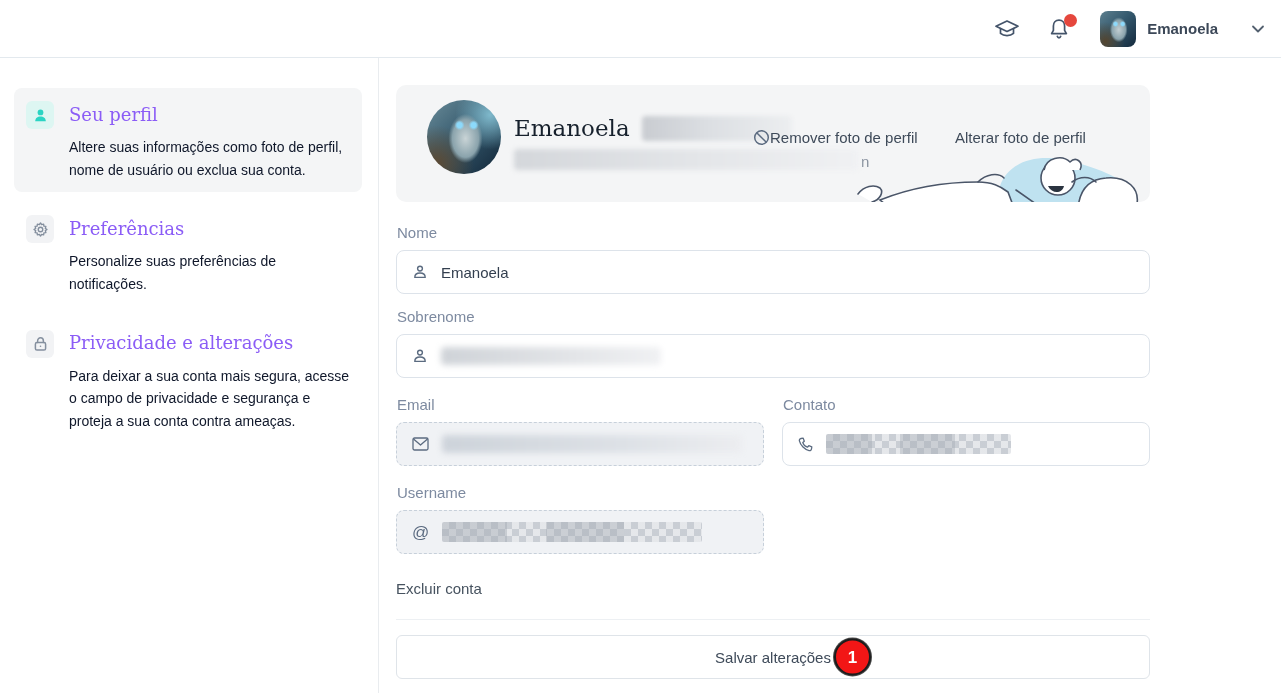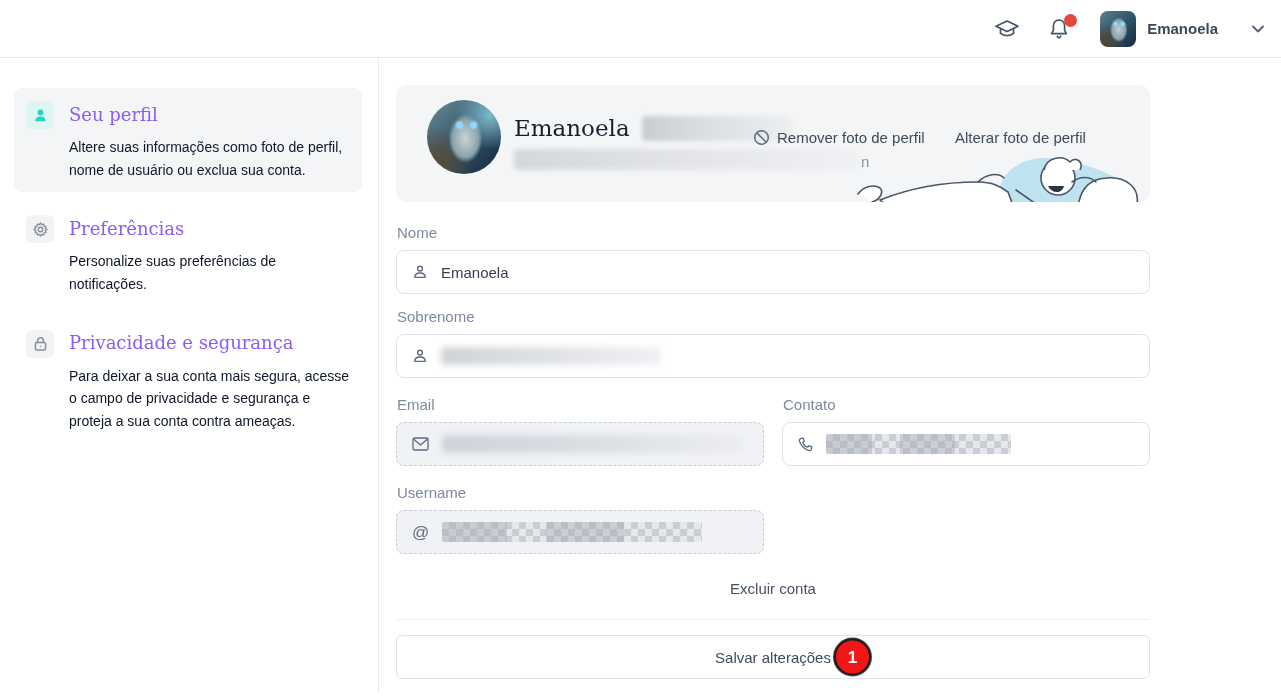--- a/index.html
+++ b/index.html
@@ -77,21 +77,21 @@
   .blurbar{
     border-radius:4px;filter:blur(2px);
     background:linear-gradient(90deg,#c9ccd1 0%,#dcdfe3 45%,#eceef0 100%);
   }
   .ph-name .blurbar{width:150px;height:25px}
   .ph-email{position:absolute;left:118px;top:64px;display:flex;align-items:flex-end;gap:2px;
     font-size:15px;color:#8a93a0}
   .ph-email .blurbar{width:345px;height:21px;filter:blur(2.5px);
     background:linear-gradient(90deg,#d4d7db 0%,#e4e6e9 55%,#f0f1f3 100%)}
   .photo-action{
-    position:absolute;top:44px;display:flex;align-items:center;gap:7px;
+    position:absolute;top:44px;display:flex;align-items:center;gap:0;
     font-size:15px;color:#3e4a59;cursor:pointer;
   }
   .photo-action.remove{left:357px}
   .photo-action.change{left:559px}
   .illu{position:absolute;right:0;bottom:-2px;pointer-events:none}
   
   .f-label{font-size:15px;color:#7d8aa0;margin:4px 0 9px 1px}
   .single{margin-top:22px}
   .row2{display:grid;grid-template-columns:1fr 1fr;column-gap:18px}
   .cell{padding-top:14px;position:relative}
@@ -115,21 +115,21 @@
   .pix-contato{width:185px}
   .pix-user{width:260px}
   .dots{letter-spacing:2px;font-size:17px;color:#2c3a4d;line-height:1;padding-top:4px}
   .at-glyph{font-size:17px;color:#5b6b80;line-height:1}
   
   .red-annotation{
     position:absolute;left:-11px;right:-16px;top:5px;bottom:-11px;
     border:3px solid #ee1010;pointer-events:none;border-radius:2px;
   }
   
-  .delete-link{margin-top:26px;text-align:center;font-size:15px;color:#46525f;cursor:pointer}
+  .delete-link{margin-top:26px;font-size:15px;color:#46525f;cursor:pointer}
   .footer-divider{margin-top:22px;border-top:1px solid #edf0f3;height:0}
   .save-btn{
     margin-top:15px;height:44px;background:#fff;border:1px solid #dfe4e9;border-radius:6px;
     display:flex;align-items:center;justify-content:center;font-size:15px;color:#3e4a59;
     position:relative;cursor:pointer;box-sizing:border-box;
   }
   .step-badge{
     position:absolute;left:calc(50% + 61px);top:50%;transform:translateY(-50%);
     width:33px;height:33px;border-radius:50%;background:#f21616;
     border:2px solid #1c1c1c;box-shadow:0 0 0 1px #4a4a4a;
@@ -188,21 +188,21 @@
   </div>
 
   <div class="side-item">
     <span class="side-icon gray">
       <svg width="15" height="16" viewBox="0 0 15 16" fill="none" stroke="#848f9e" stroke-width="1.5" stroke-linejoin="round" stroke-linecap="round">
         <rect x="2.4" y="6.6" width="10.2" height="7.4" rx="1.6"></rect>
         <path d="M4.6 6.6 V4.9 C4.6 3.1 5.8 1.8 7.5 1.8 C9.2 1.8 10.4 3.1 10.4 4.9 V6.6"></path>
         <circle cx="7.5" cy="10.2" r="0.8" fill="#848f9e" stroke="none"></circle>
       </svg>
     </span>
-    <span class="side-title">Privacidade e segurança</span>
+    <span class="side-title">Privacidade e alterações</span>
     <span class="side-desc">Para deixar a sua conta mais segura, acesse o campo de privacidade e segurança e proteja a sua conta contra ameaças.</span>
   </div>
 
 </aside>
 
 <main class="main">
 
   <section class="profile-card">
     <span class="big-avatar"></span>
     <div class="ph-name">

